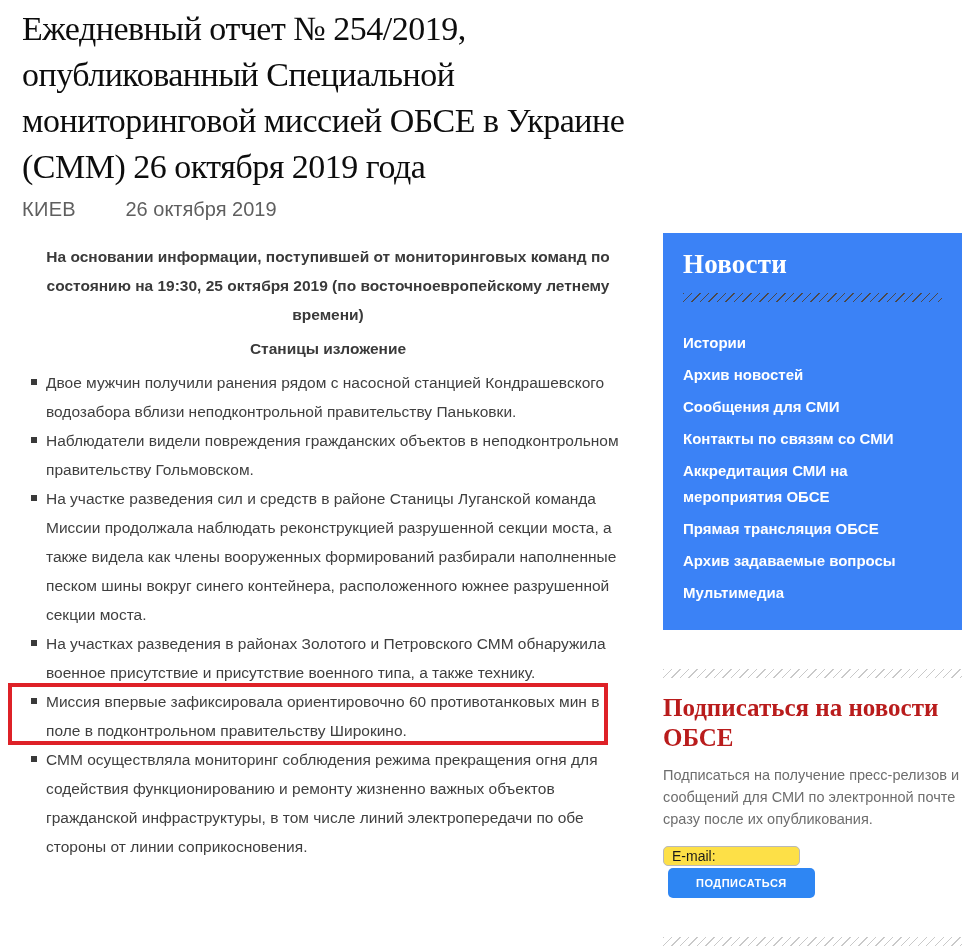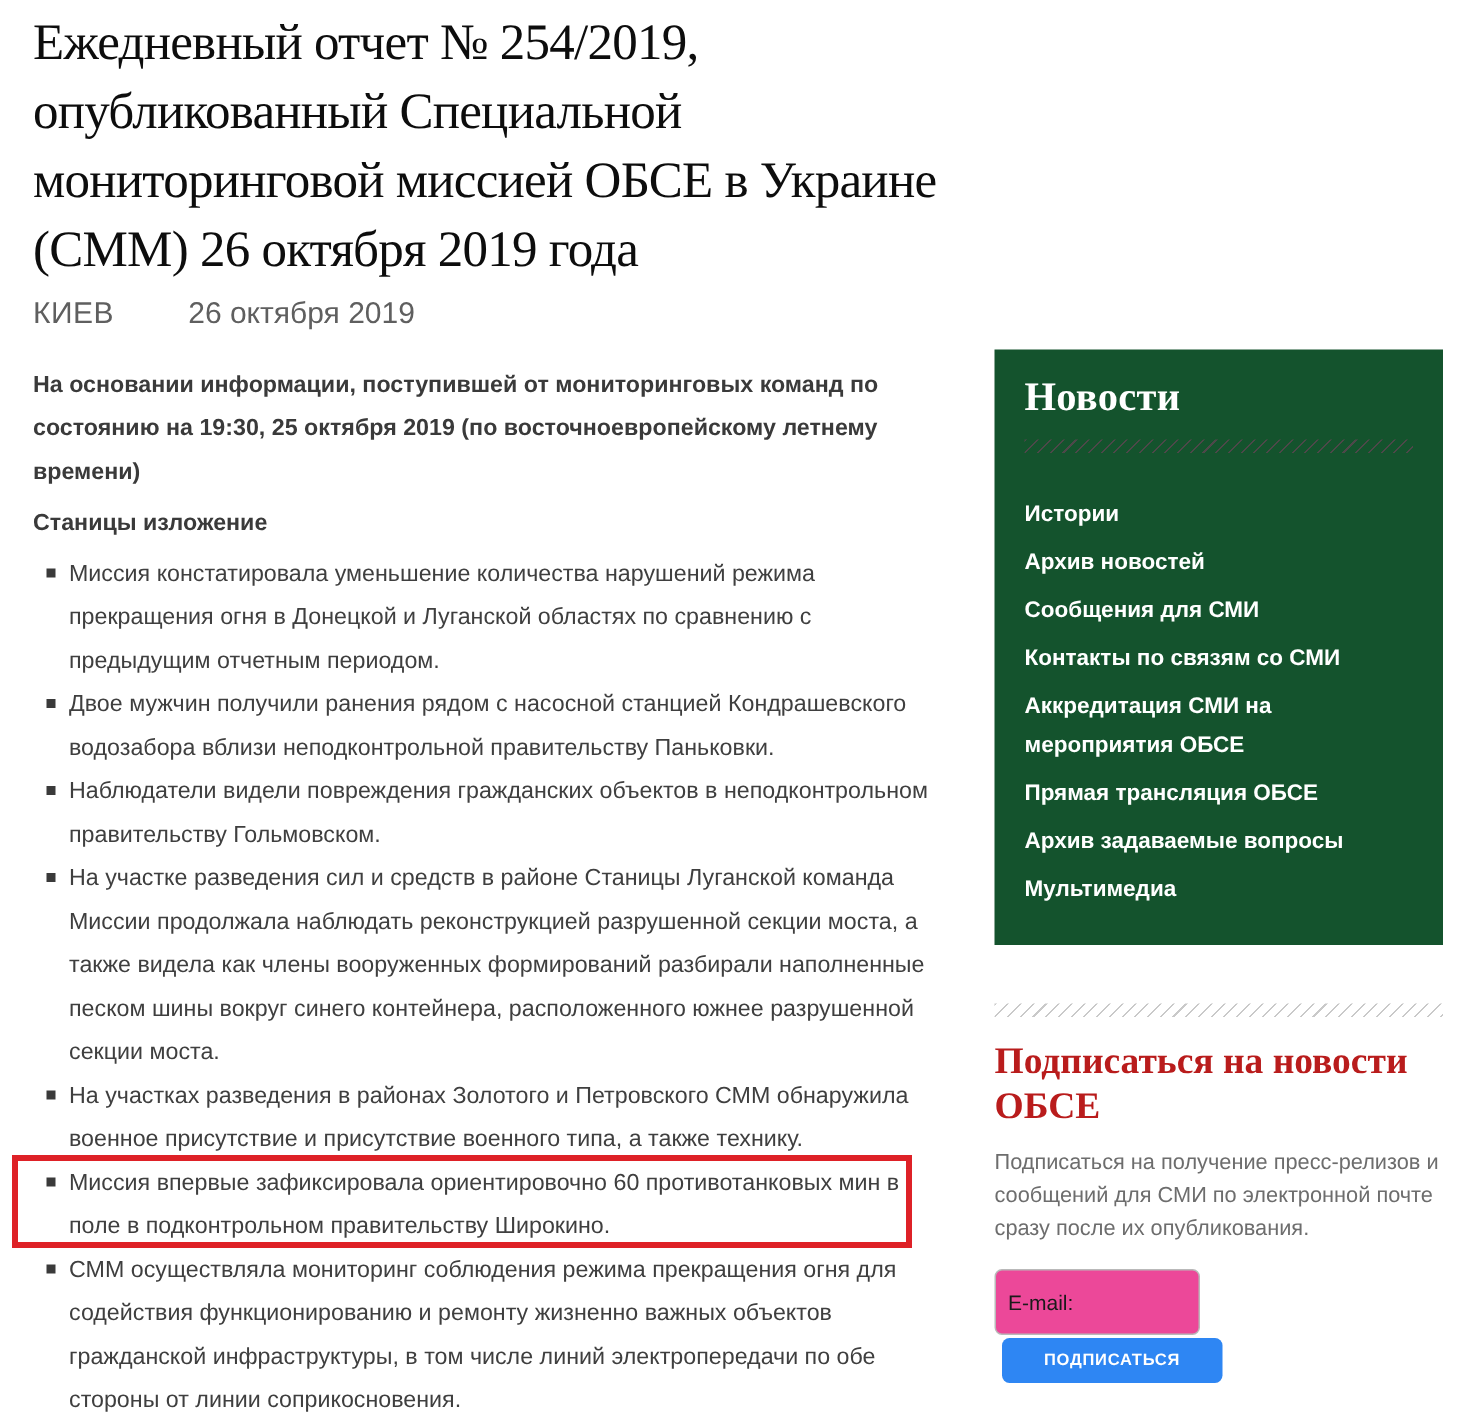--- a/index.html
+++ b/index.html
@@ -17,21 +17,21 @@
     font-family:"Liberation Serif", serif;
     font-size:34px; line-height:46px; font-weight:normal;
     color:#0d0d0d; letter-spacing:-0.5px;
   }
   .byline { margin-top:8px; font-size:20px; color:#5f5f5f; }
   .byline .city { display:inline-block; margin-right:44px; letter-spacing:0.3px; }
 
   .intro { margin-top:21px; }
   .intro p {
     font-size:15.5px; line-height:29px; font-weight:bold;
-    color:#3a3a3a; margin:0 0 5px 0;
+    color:#3a3a3a; margin:0 0 5px 0;text-align:center;
   }
   .summary-heading {
     font-size:15.5px; line-height:29px; font-weight:bold;
     color:#3a3a3a; margin-top:0;
   }
 
   ul.summary-list { list-style:none; margin-top:3px; padding-left:24px; }
   ul.summary-list li {
     position:relative;
     font-size:15.5px; line-height:29px; color:#3f3f3f;
@@ -42,21 +42,21 @@
   }
   li.highlighted::after {
     content:""; position:absolute;
     left:-38px; right:26px; top:-4px; bottom:0px;
     border:4px solid #de2127; pointer-events:none;
   }
 
   
   .sidebar { position:absolute; left:663px; top:233px; width:299px; }
 
-  .news-box { background:#14532d; padding:16px 20px 18px 20px; }
+  .news-box { background:#3b82f6; padding:16px 20px 18px 20px; }
   .news-title {
     font-family:"Liberation Serif", serif;
     font-size:27px; font-weight:bold; color:#ffffff; letter-spacing:0.2px;
   }
   .hatch-dark {
     height:9px; margin:13px 0 20px 0;
     background:repeating-linear-gradient(135deg,#4d4849 0 1px,transparent 1px 6px);
   }
   ul.news-menu { list-style:none;margin-top:28px; }
   ul.news-menu li {
@@ -70,22 +70,22 @@
   }
   .subscribe-title {
     font-family:"Liberation Serif", serif;
     font-size:25px; line-height:30px; font-weight:bold;
     color:#b91c1c; margin-top:15px;
   }
   .subscribe-desc {
     margin-top:11px; font-size:14.5px; line-height:22px; color:#6d6d6d;
   }
   .email-input {
-    display:block; margin-top:16px; width:137px; height:44px;
-    border:1px solid #b9b9b9; border-radius:5px; background:#ec4899;
+    display:block; margin-top:16px; width:137px; height:20px;
+    border:1px solid #b9b9b9; border-radius:5px; background:#fde047;
     padding:0 8px; font-size:14px; color:#1a1a1a;
     font-family:"Liberation Sans", sans-serif;
   }
   .email-input::placeholder { color:#1a1a1a; opacity:1; }
   .subscribe-button {
     display:inline-block; margin:2px 0 0 5px;
     background:#2e86f3; color:#ffffff; border:none; border-radius:5px;
     font-family:"Liberation Sans", sans-serif;
     font-size:11px; font-weight:bold; letter-spacing:0.5px;
     padding:9px 28px; cursor:pointer;
@@ -101,21 +101,20 @@
     <span class="city">КИЕВ</span>
     <span class="date">26 октября 2019</span>
   </div>
 
   <div class="intro">
     <p>На основании информации, поступившей от мониторинговых команд по состоянию на 19:30, 25 октября 2019 (по восточноевропейскому летнему времени)</p>
     <p class="summary-heading">Станицы изложение</p>
   </div>
 
   <ul class="summary-list">
-    <li>Миссия констатировала уменьшение количества нарушений режима прекращения огня в Донецкой и Луганской областях по сравнению с предыдущим отчетным периодом.</li>
     <li>Двое мужчин получили ранения рядом с насосной станцией Кондрашевского водозабора вблизи неподконтрольной правительству Паньковки.</li>
     <li>Наблюдатели видели повреждения гражданских объектов в неподконтрольном правительству Гольмовском.</li>
     <li>На участке разведения сил и средств в районе Станицы Луганской команда Миссии продолжала наблюдать реконструкцией разрушенной секции моста, а также видела как члены вооруженных формирований разбирали наполненные песком шины вокруг синего контейнера, расположенного южнее разрушенной секции моста.</li>
     <li>На участках разведения в районах Золотого и Петровского СММ обнаружила военное присутствие и присутствие военного типа, а также технику.</li>
     <li class="highlighted">Миссия впервые зафиксировала ориентировочно 60 противотанковых мин в поле в подконтрольном правительству Широкино.</li>
     <li>СММ осуществляла мониторинг соблюдения режима прекращения огня для содействия функционированию и ремонту жизненно важных объектов гражданской инфраструктуры, в том числе линий электропередачи по обе стороны от линии соприкосновения.</li>
 
   </ul>
 </div>
 

